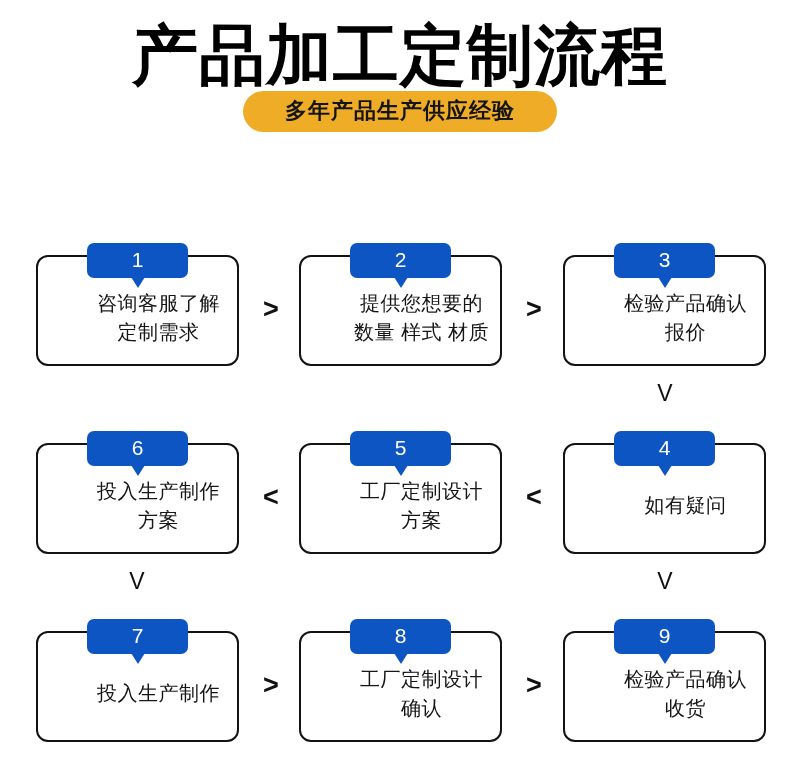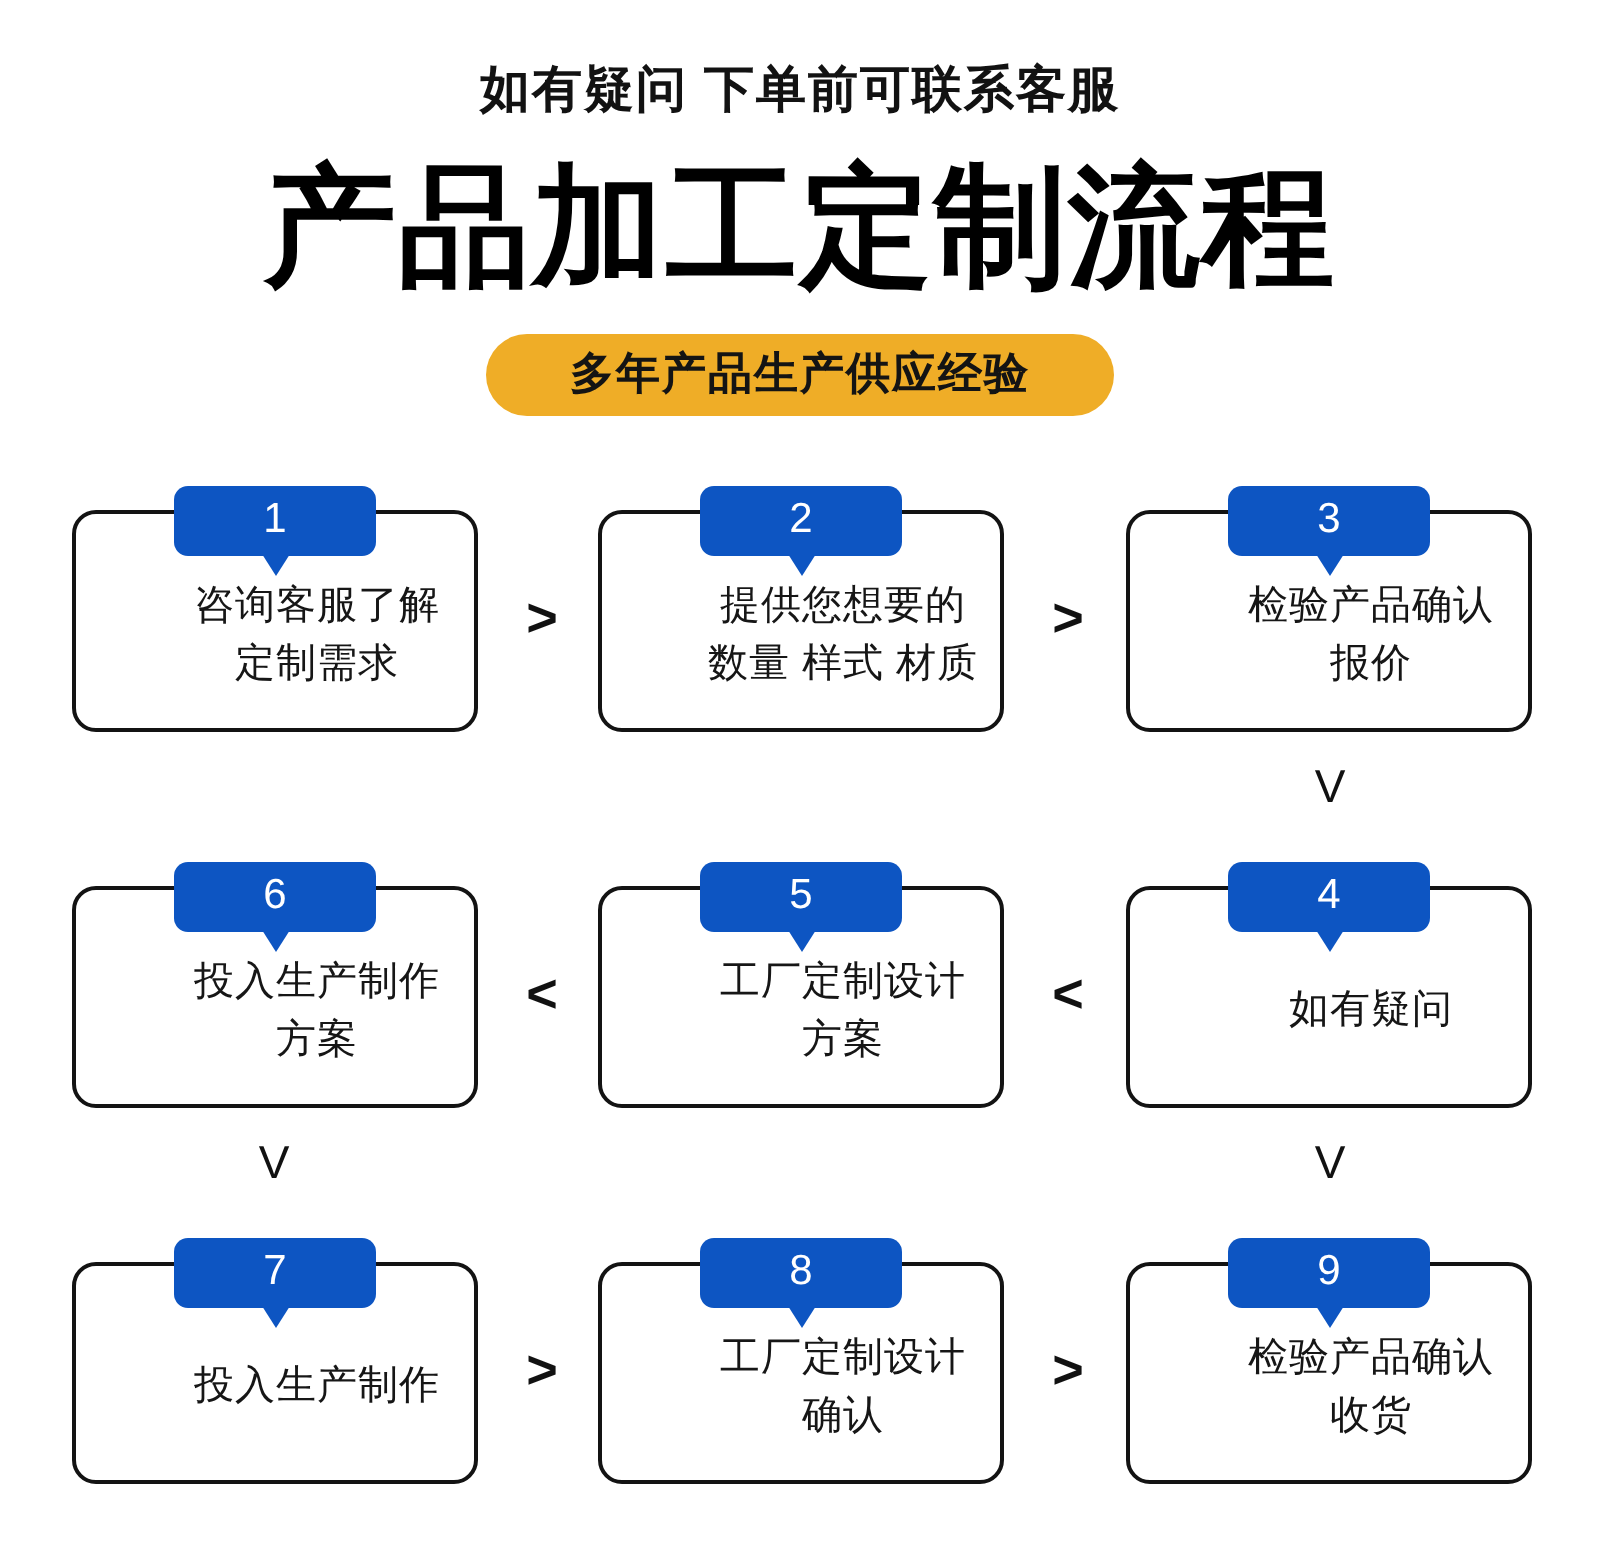--- a/index.html
+++ b/index.html
@@ -35,21 +35,21 @@
   .main-title {
     margin-top: 22px;
     font-size: 66px;
     font-weight: 900;
     letter-spacing: 1px;
     color: #000000;
     line-height: 1;
     white-space: nowrap;
   }
   .pill-wrap {
-    margin-top: 21px;
+    margin-top: 3px;
   }
   .pill {
     display: inline-block;
     background: #efad27;
     border-radius: 22px;
     padding: 7px 42px 9px 42px;
     font-size: 22px;
     font-weight: 700;
     letter-spacing: 1px;
     color: #141414;
@@ -166,21 +166,20 @@
     color: #111111;
     line-height: 1;
   }
   .v-conn.v-left  { left: 107px; }
   .v-conn.v-right { left: 635px; }
 </style>
 </head>
 <body>
 
 <div class="header">
-  <div class="subtitle-top">如有疑问 下单前可联系客服</div>
   <div class="main-title">产品加工定制流程</div>
   <div class="pill-wrap">
     <span class="pill">多年产品生产供应经验</span>
   </div>
 </div>
 
 <div class="flow">
 
   <div class="row row-1">
     <div class="cell c0">

